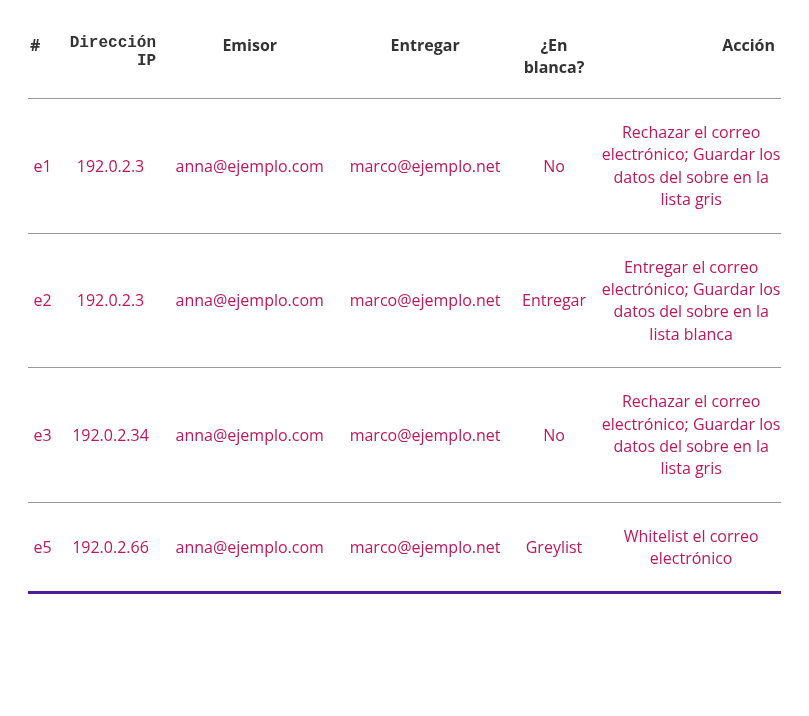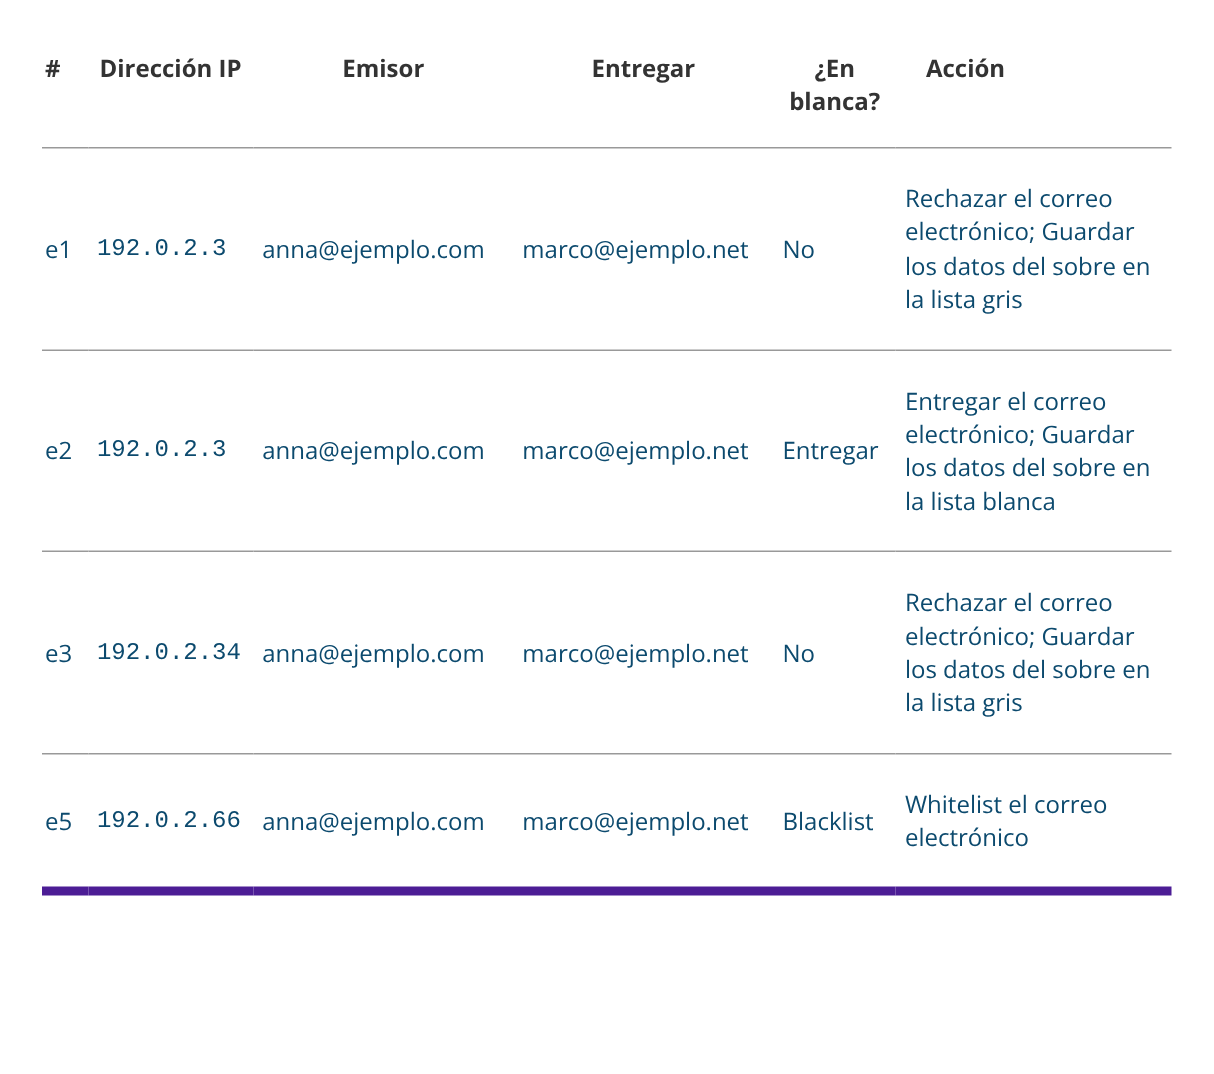--- a/index.html
+++ b/index.html
@@ -24,46 +24,47 @@
       padding: 10px 6px 20px 6px;
       color: #333;
       vertical-align: top;
     }
     thead th:first-child {
       text-align: left;
       padding-left: 2px;
       padding-right: 4px;
     }
     thead th:nth-child(2) {
-      text-align: center;
+      text-align: right;
+      font-family: Liberation Mono, monospace;
     }
     thead th:last-child {
-      text-align: left;
+      text-align: right;
       padding-left: 20px;
     }
     tbody tr {
       border-top: 1px solid #999;
     }
     tbody tr:last-child {
-      border-bottom: 6px solid #4c1d95;
+      border-bottom: 3px solid #4c1d95;
     }
     tbody td {
       padding: 22px 6px;
       vertical-align: middle;
-      color: #0c4a6e;
+      color: #be185d;
       line-height: 1.4;
+      text-align: center;
     }
     tbody td.col-num {
       width: 30px;
       padding-left: 2px;
       padding-right: 4px;
     }
     tbody td.col-ip {
       width: 100px;
-      font-family: Liberation Mono, monospace;
     }
     tbody td.col-sender {
       width: 170px;
     }
     tbody td.col-receiver {
       width: 170px;
     }
     tbody td.col-listed {
       width: 80px;
     }
@@ -112,17 +113,17 @@
       <td class="col-receiver">marco@ejemplo.net</td>
       <td class="col-listed">No</td>
       <td class="col-action">Rechazar el correo electrónico;
 Guardar los datos del sobre en la lista gris</td>
     </tr>
     <tr>
       <td class="col-num">e5</td>
       <td class="col-ip">192.0.2.66</td>
       <td class="col-sender">anna@ejemplo.com</td>
       <td class="col-receiver">marco@ejemplo.net</td>
-      <td class="col-listed">Blacklist</td>
+      <td class="col-listed">Greylist</td>
       <td class="col-action">Whitelist el correo electrónico</td>
     </tr>
   </tbody>
 </table>
 
 </body></html>

